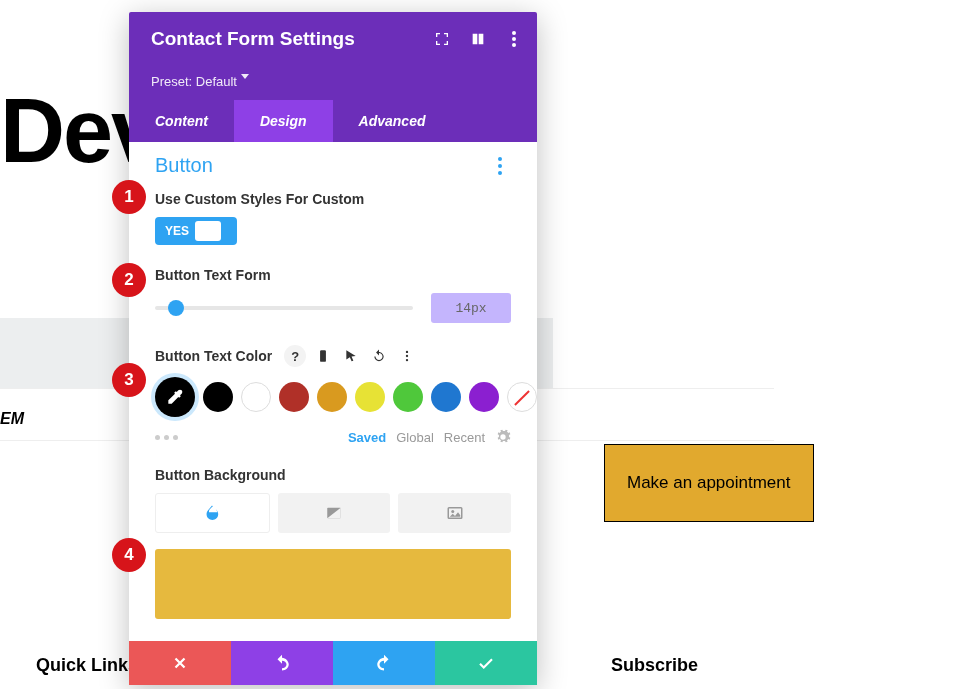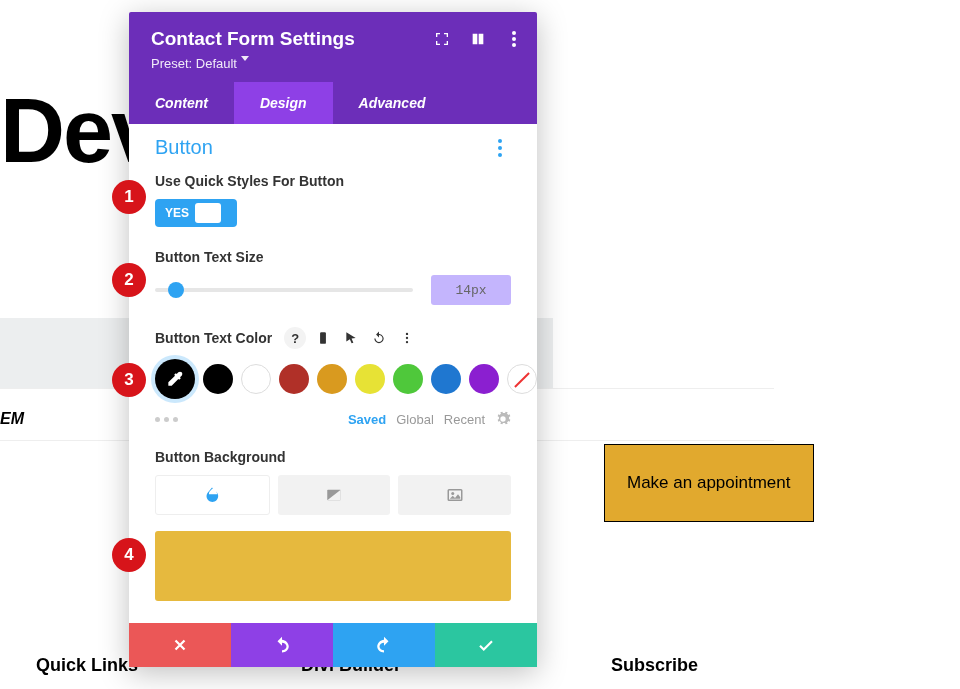--- a/index.html
+++ b/index.html
@@ -9,21 +9,21 @@
   .section-gray { position: absolute; left: 0; top: 318px; height: 122px; width: 553px; background: #eceeef; }
   .small-em { position: absolute; left: 0; top: 410px; font-size: 16px; font-weight: 700; color: #000; font-style: italic; }
   .cta { position: absolute; left: 604px; top: 444px; padding: 28px 22px; background: #e1a92e; color: #000; font-size: 17px; border: 1px solid #000; cursor: pointer; }
   .footer-links { position: absolute; top: 655px; left: 36px; width: 900px; display: flex; font-weight: 700; font-size: 18px; color: #000; }
   .footer-links div:nth-child(1){ flex: 0 0 265px; }
   .footer-links div:nth-child(2){ flex: 0 0 310px; }
   
   .modal { position: absolute; left: 129px; top: 12px; width: 408px; background: #fff; box-shadow: 0 6px 30px rgba(0,0,0,.25); border-radius: 2px 2px 0 0; overflow: hidden; }
   .modal-header { background: #6c2eb9; color: #fff; padding: 16px 22px 10px; position: relative; }
   .modal-title { font-size: 19px; font-weight: 700; }
-  .modal-preset { font-size: 13px; margin-top: 6px; opacity: .9; cursor: pointer; display: inline-flex; align-items: flex-start; gap: 4px; }
+  .modal-preset { font-size: 13px; margin-top: 24px; opacity: .9; cursor: pointer; display: inline-flex; align-items: flex-start; gap: 4px; }
   .modal-preset .caret { display:inline-block; width:0;height:0;border-left:4px solid transparent;border-right:4px solid transparent;border-top:5px solid #fff; }
   .header-icons { position: absolute; right: 14px; top: 18px; display: flex; gap: 18px; }
   .hicon { width: 18px; height: 18px; display:flex; align-items:center; justify-content:center; cursor:pointer; }
   .hicon svg { fill: #fff; }
   .hicon .dots span{ display:block; width:4px;height:4px;background:#fff;border-radius:50%;margin:2px 0;}
   .tabs { display: flex; background: #6c2eb9; font-style: italic; }
   .tab { flex: 0 0 auto; padding: 13px 26px; color: #fff; font-size: 14px; font-weight: 700; cursor: pointer; background: #6c2eb9; }
   .tab.active { background: #8e40e6; }
   .panel { padding: 12px 26px 0; }
   .section-header { display: flex; justify-content: space-between; align-items: center; margin-bottom: 14px; }
@@ -132,29 +132,29 @@
       <div class="section-header">
         <div class="section-title">Button</div>
         <div class="section-menu">
             <span></span>
             <span></span>
             <span></span>
           </div>
       </div>
 
       <div class="field">
-        <div class="field-label">Use Quick Styles For Button</div>
+        <div class="field-label">Use Custom Styles For Custom</div>
         <div class="toggle">
           <span class="toggle-label">YES</span>
           <span class="toggle-knob"></span>
         </div>
       </div>
 
       <div class="field">
-        <div class="field-label">Button Text Size</div>
+        <div class="field-label">Button Text Form</div>
         <div class="slider-row">
           <div class="slider-track">
             <div class="slider-thumb"></div>
           </div>
           <div class="slider-val">14px</div>
         </div>
       </div>
 
       <div class="field">
         <div class="field-label">

